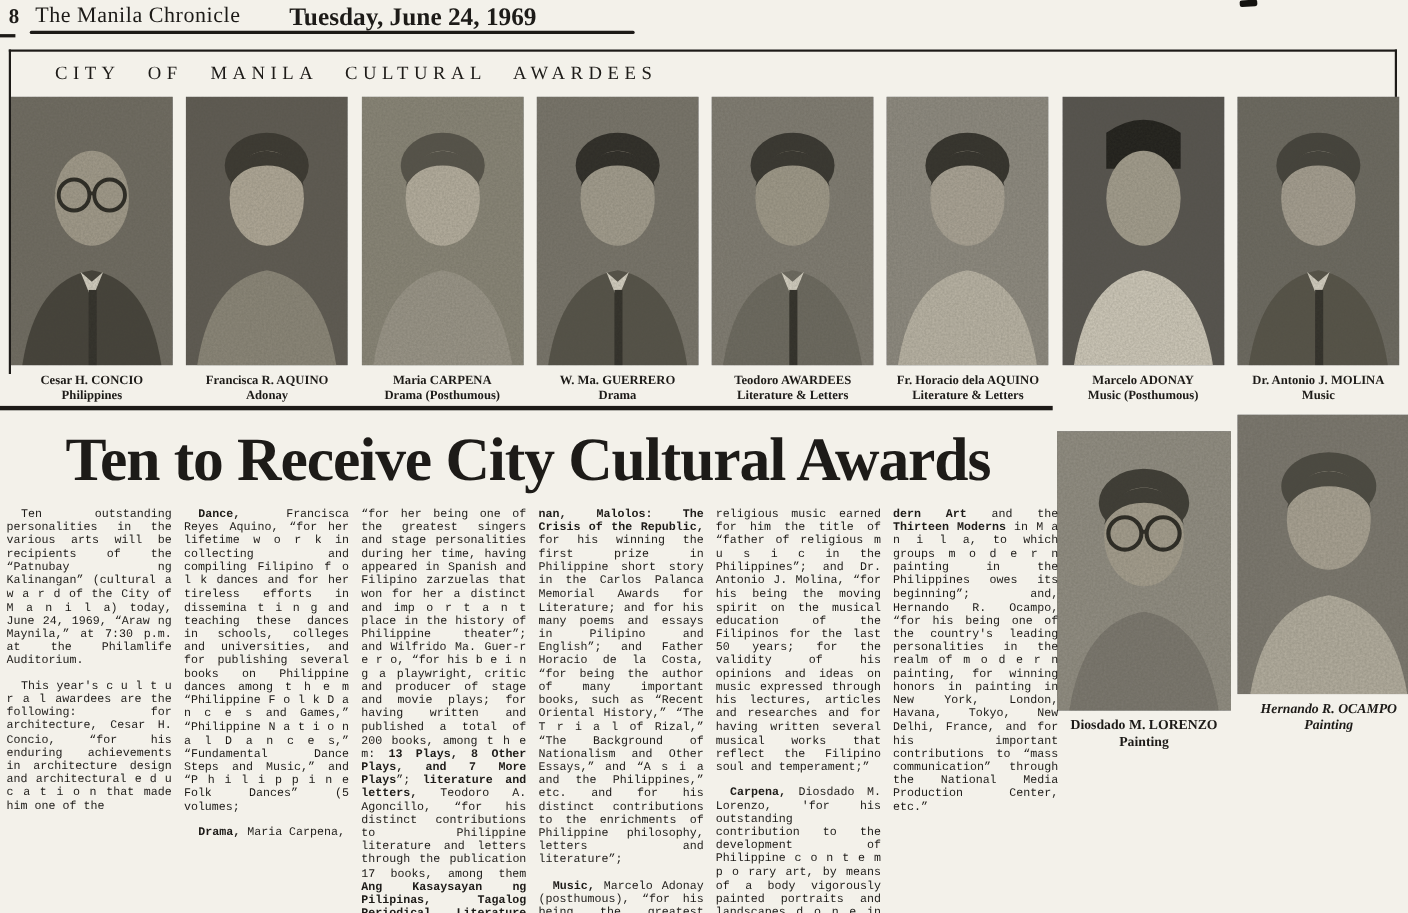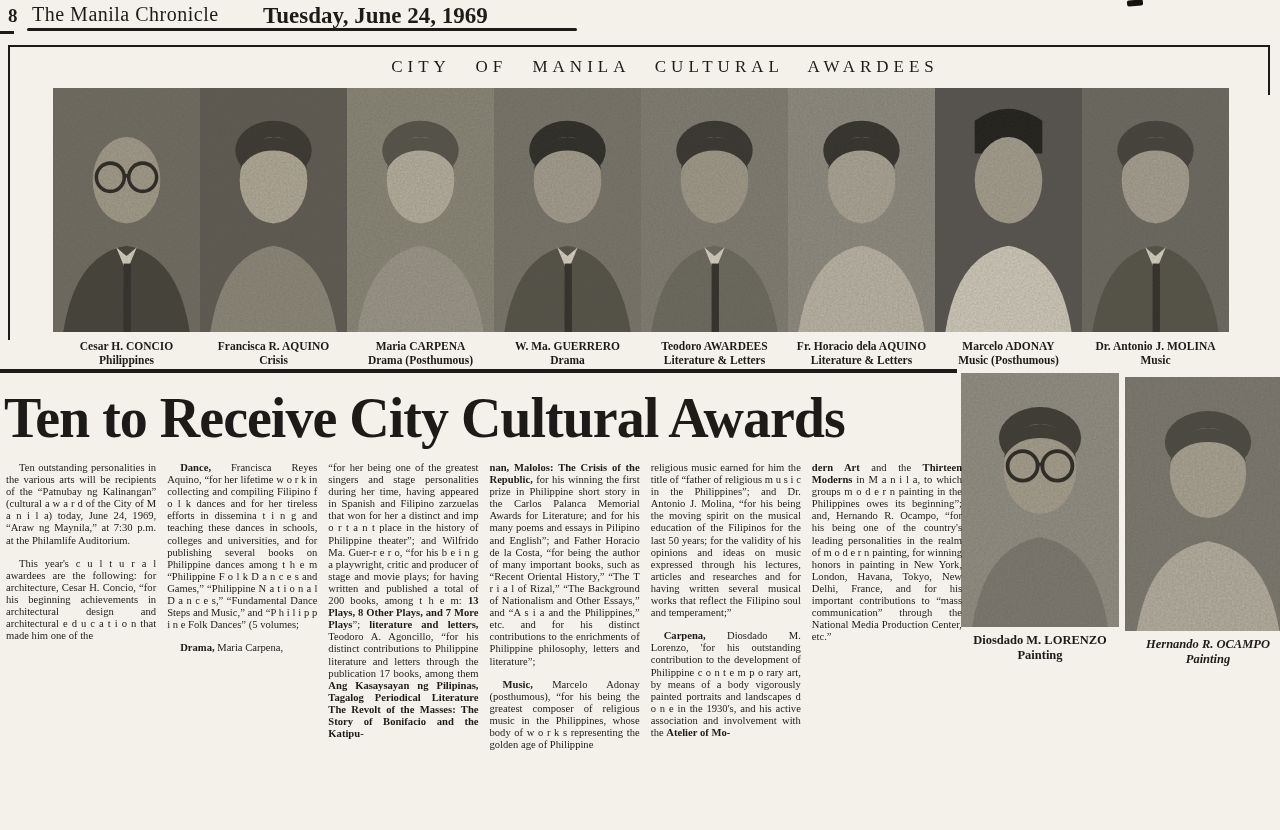--- a/index.html
+++ b/index.html
@@ -12,39 +12,39 @@
   .mast-num{position:absolute;left:8px;top:5px;font-size:19px;font-weight:bold;}
   .mast-title{position:absolute;left:32px;top:3px;font-size:20px;letter-spacing:.5px;}
   .mast-date{position:absolute;left:263px;top:3px;font-size:23px;font-weight:bold;}
   .mast-rule{position:absolute;left:27px;top:28px;width:550px;height:3px;background:#1d1b18;border-radius:2px;}
   .mast-dash{position:absolute;left:0;top:31px;width:14px;height:3px;background:#1d1b18;}
   .ink-blob{position:absolute;left:1127px;top:0;width:16px;height:6px;background:#141310;border-radius:2px;transform:rotate(-4deg);}
   
   .frame-top{position:absolute;left:8px;top:45px;width:1262px;height:2px;background:#1d1b18;}
   .frame-left{position:absolute;left:8px;top:45px;width:2px;height:295px;background:#1d1b18;}
   .frame-right{position:absolute;left:1268px;top:45px;width:2px;height:50px;background:#1d1b18;}
-  .gal-title{position:absolute;left:50px;top:57px;width:1230px;text-align:center;
+  .gal-title{position:absolute;left:50px;top:57px;width:1230px;
     font-size:17px;letter-spacing:5px;word-spacing:16px;}
   
-  #gallery-row{position:absolute;left:10px;top:88px;width:1262px;display:flex;justify-content:center;}
+  #gallery-row{position:absolute;left:10px;top:88px;width:1262px;display:flex;justify-content:space-between;}
   .fig{width:147px;}
   .fig svg{width:100%;height:244px;display:block;background:#777;}
   .cap{margin-top:8px;text-align:center;font-weight:bold;font-size:11.5px;line-height:13.5px;}
   .fig-b{position:absolute;width:157px;}
   .fig-b svg{width:100%;height:254px;display:block;background:#777;}
   .fig-b .cap{font-size:12.5px;line-height:15px;margin-top:6px;}
   .thick-rule{position:absolute;left:0;top:369px;width:957px;height:4px;background:#1d1b18;}
   
-  .headline{position:absolute;left:4px;top:386px;width:952px;
+  .headline{position:absolute;left:4px;top:386px;width:952px;text-align:center;
     font-size:56px;font-weight:bold;letter-spacing:-1px;white-space:nowrap;
     font-family:"Liberation Serif","DejaVu Serif",serif;}
   
   #article{position:absolute;left:6px;top:462px;width:956px;height:368px;overflow:hidden;
     display:flex;gap:11px;}
-  .col{flex:1;min-width:0;font-size:10.6px;line-height:12.1px;text-align:justify;}
+  .col{flex:1;min-width:0;font-size:10.6px;line-height:12.1px;text-align:justify;font-family:Liberation Mono, monospace;}
   .col p{margin:0 0 11px 0;}
   .col p.ind{text-indent:13px;}
   .b{font-weight:bold;}
 </style>
 </head>
 <body>
 
 <div class="mast-num">8</div>
 <div class="mast-title">The Manila Chronicle</div>
 <div class="mast-date">Tuesday, June 24, 1969</div>
@@ -97,21 +97,21 @@
     <ellipse cx="50" cy="42" rx="26" ry="20" fill="#3b3831"></ellipse>
     <ellipse cx="50" cy="62" rx="23" ry="29" fill="#b3ab9a"></ellipse>
     <path d="M27 55 Q32 34 50 33 Q68 34 73 55 Q66 42 50 42 Q34 42 27 55 Z" fill="#3b3831"></path>
 
     <path d="M7 164 Q15 112 50 106 Q85 112 93 164 Z" fill="#8d887a"></path>
 
     <rect width="100" height="164" filter="url(#g2)" opacity="0.5"></rect>
   </svg>
       <div class="cap">
     <div>Francisca R. AQUINO</div>
-    <div>Crisis</div>
+    <div>Adonay</div>
       </div>
     </div>
     <div class="fig">
       <svg viewBox="0 0 100 164" preserveAspectRatio="none" aria-hidden="true">
     <defs>
           <filter id="g3" x="0" y="0" width="100%" height="100%">
       <feTurbulence type="fractalNoise" baseFrequency="0.8" numOctaves="2" seed="33" stitchTiles="stitch"></feTurbulence>
       <feColorMatrix type="matrix" values="0 0 0 0 0.07  0 0 0 0 0.07  0 0 0 0 0.05  0 0 0 0.55 0"></feColorMatrix>
     </filter>
         </defs>
@@ -241,21 +241,21 @@
     <div>Music</div>
       </div>
     </div>
   </div>
 
 <div class="thick-rule"></div>
 
 <div class="headline">Ten to Receive City Cultural Awards</div>
 
 <div id="bottom-figs">
-    <div class="fig-b" style="left: 961px; top: 373px; width: 158px;">
+    <div class="fig-b" style="left: 961px; top: 392px; width: 158px;">
       <svg viewBox="0 0 100 164" preserveAspectRatio="none" aria-hidden="true">
     <defs>
           <filter id="g9" x="0" y="0" width="100%" height="100%">
       <feTurbulence type="fractalNoise" baseFrequency="0.8" numOctaves="2" seed="99" stitchTiles="stitch"></feTurbulence>
       <feColorMatrix type="matrix" values="0 0 0 0 0.07  0 0 0 0 0.07  0 0 0 0 0.05  0 0 0 0.55 0"></feColorMatrix>
     </filter>
         </defs>
     <rect width="100" height="164" fill="#938f84"></rect>
     <ellipse cx="50" cy="42" rx="26" ry="20" fill="#3e3c35"></ellipse>
     <ellipse cx="50" cy="62" rx="23" ry="29" fill="#a7a090"></ellipse>
@@ -294,21 +294,21 @@
       <div class="cap">
     <div>Hernando R. OCAMPO</div>
     <div>Painting</div>
       </div>
     </div>
   </div>
 
 <div id="article">
     <div class="col">
       <p class="ind"><span>Ten outstanding personalities in the various arts will be recipients of the “Patnubay ng Kalinangan” (cultural a w a r d of the City of M a n i l a) today, June 24, 1969, “Araw ng Maynila,” at 7:30 p.m. at the Philamlife Auditorium.</span></p>
-      <p class="ind"><span>This year's c u l t u r a l awardees are the following: for architecture, Cesar H. Concio, “for his beginning achievements in architectural design and architectural e d u c a t i o n that made him one of the</span></p>
+      <p class="ind"><span>This year's c u l t u r a l awardees are the following: for architecture, Cesar H. Concio, “for his enduring achievements in architecture design and architectural e d u c a t i o n that made him one of the</span></p>
     </div>
     <div class="col">
       <p class="ind"><span class="b">Dance,</span><span> Francisca Reyes Aquino, “for her lifetime w o r k in collecting and compiling Filipino f o l k dances and for her tireless efforts in dissemina t i n g and teaching these dances in schools, colleges and universities, and for publishing several books on Philippine dances among t h e m “Philippine F o l k D a n c e s and Games,” “Philippine N a t i o n a l D a n c e s,” “Fundamental Dance Steps and Music,” and “P h i l i p p i n e Folk Dances” (5 volumes;</span></p>
       <p class="ind"><span class="b">Drama,</span><span> Maria Carpena,</span></p>
     </div>
     <div class="col">
       <p><span>“for her being one of the greatest singers and stage personalities during her time, having appeared in Spanish and Filipino zarzuelas that won for her a distinct and imp o r t a n t place in the history of Philippine theater”; and Wilfrido Ma. Guer-r e r o, “for his b e i n g a playwright, critic and producer of stage and movie plays; for having written and published a total of 200 books, among t h e m: </span><span class="b">13 Plays, 8 Other Plays, and 7 More Plays</span><span>”; </span><span class="b">literature and letters,</span><span> Teodoro A. Agoncillo, “for his distinct contributions to Philippine literature and letters through the publication 17 books, among them </span><span class="b">Ang Kasaysayan ng Pilipinas, Tagalog Periodical Literature The Revolt of the Masses: The Story of Bonifacio and the Katipu-</span></p>
     </div>
     <div class="col">
       <p><span class="b">nan, Malolos: The Crisis of the Republic,</span><span> for his winning the first prize in Philippine short story in the Carlos Palanca Memorial Awards for Literature; and for his many poems and essays in Pilipino and English”; and Father Horacio de la Costa, “for being the author of many important books, such as “Recent Oriental History,” “The T r i a l of Rizal,” “The Background of Nationalism and Other Essays,” and “A s i a and the Philippines,” etc. and for his distinct contributions to the enrichments of Philippine philosophy, letters and literature”;</span></p>

